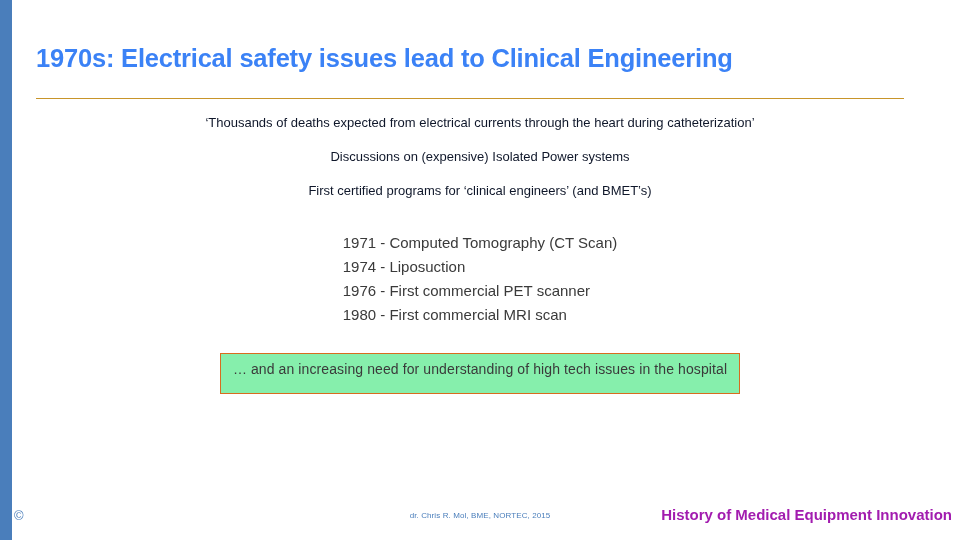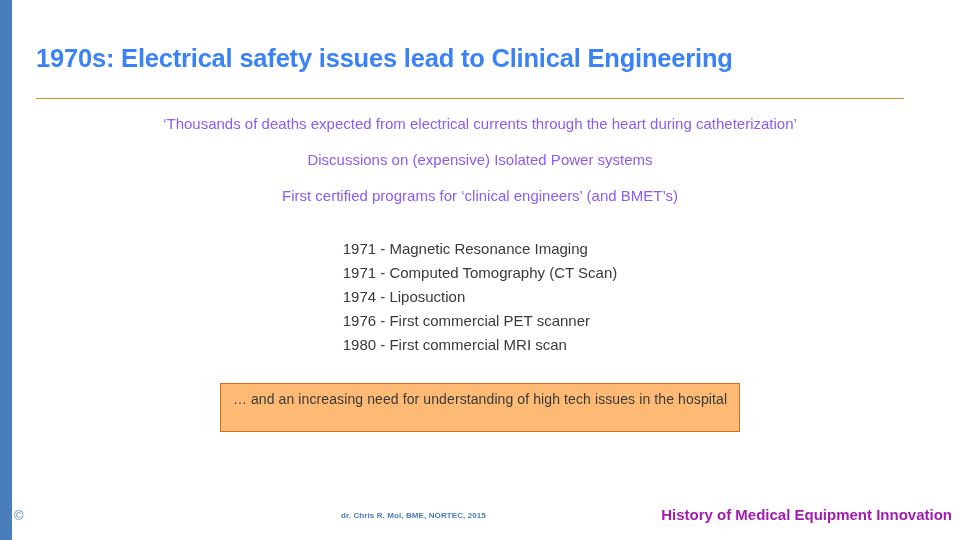--- a/index.html
+++ b/index.html
@@ -53,22 +53,22 @@
   }
   
   .body-block {
     position: absolute;
     left: 0;
     top: 110px;
     width: 960px;
   }
   .line {
     text-align: center;
-    font-size: 15px;
-    color: #8b5cf6;
+    font-size: 13px;
+    color: #0f172a;
     line-height: 1.0;
     margin: 14px;
     padding: 0;
   }
   .line.l1 { margin-top: 6px; }
   .line.l2 { margin-top: 21px; }
   .line.l3 { margin-top: 21px; }
 
   
   .year-list {
@@ -88,24 +88,24 @@
   }
 
   
   .callout-wrap {
     margin-top: 26px;
     display: flex;
     justify-content: center;
   }
   .callout {
     border: 1px solid #d86c1f;
-    background: #fdba74;
+    background: #86efac;
     color: #3a3a3a;
     font-size: 14px;
-    padding: 7px 12px 24px 12px;
+    padding: 7px 12px 16px 12px;
     letter-spacing: 0.1px;
     white-space: nowrap;
   }
 
   
   .footer {
     position: absolute;
     left: 0;
     bottom: 0;
     width: 960px;
@@ -115,24 +115,24 @@
     position: absolute;
     left: 14px;
     top: 12px;
     font-size: 13px;
     color: #4a7ebb;
   }
   .footer-center {
     position: absolute;
     left: 0;
     top: 15px;
-    width: 827px;
+    width: 960px;
     text-align: center;
     font-size: 8px;
-    font-weight: bold;
+    font-weight: normal;
     color: #4a7ebb;
     letter-spacing: 0.1px;
   }
   .footer-right {
     position: absolute;
     right: 8px;
     top: 10px;
     font-size: 15px;
     font-weight: bold;
     color: #a21caf;
@@ -150,21 +150,20 @@
   <div class="title-rule"></div>
 
   <div class="body-block">
 
     <p class="line l1">‘Thousands of deaths expected from electrical currents through the heart during catheterization’</p>
     <p class="line l2">Discussions on (expensive) Isolated Power systems</p>
     <p class="line l3">First certified programs for ‘clinical engineers’ (and BMET’s)</p>
 
     <div class="year-list">
       <div class="year-list-inner">
-        <div class="year-item">1971 - Magnetic Resonance Imaging</div>
         <div class="year-item">1971 - Computed Tomography (CT Scan)</div>
         <div class="year-item">1974 - Liposuction</div>
         <div class="year-item">1976 - First commercial PET scanner</div>
         <div class="year-item">1980 - First commercial MRI scan</div>
       </div>
     </div>
 
     <div class="callout-wrap">
       <div class="callout">… and an increasing need for understanding of high tech issues in the hospital</div>
     </div>

